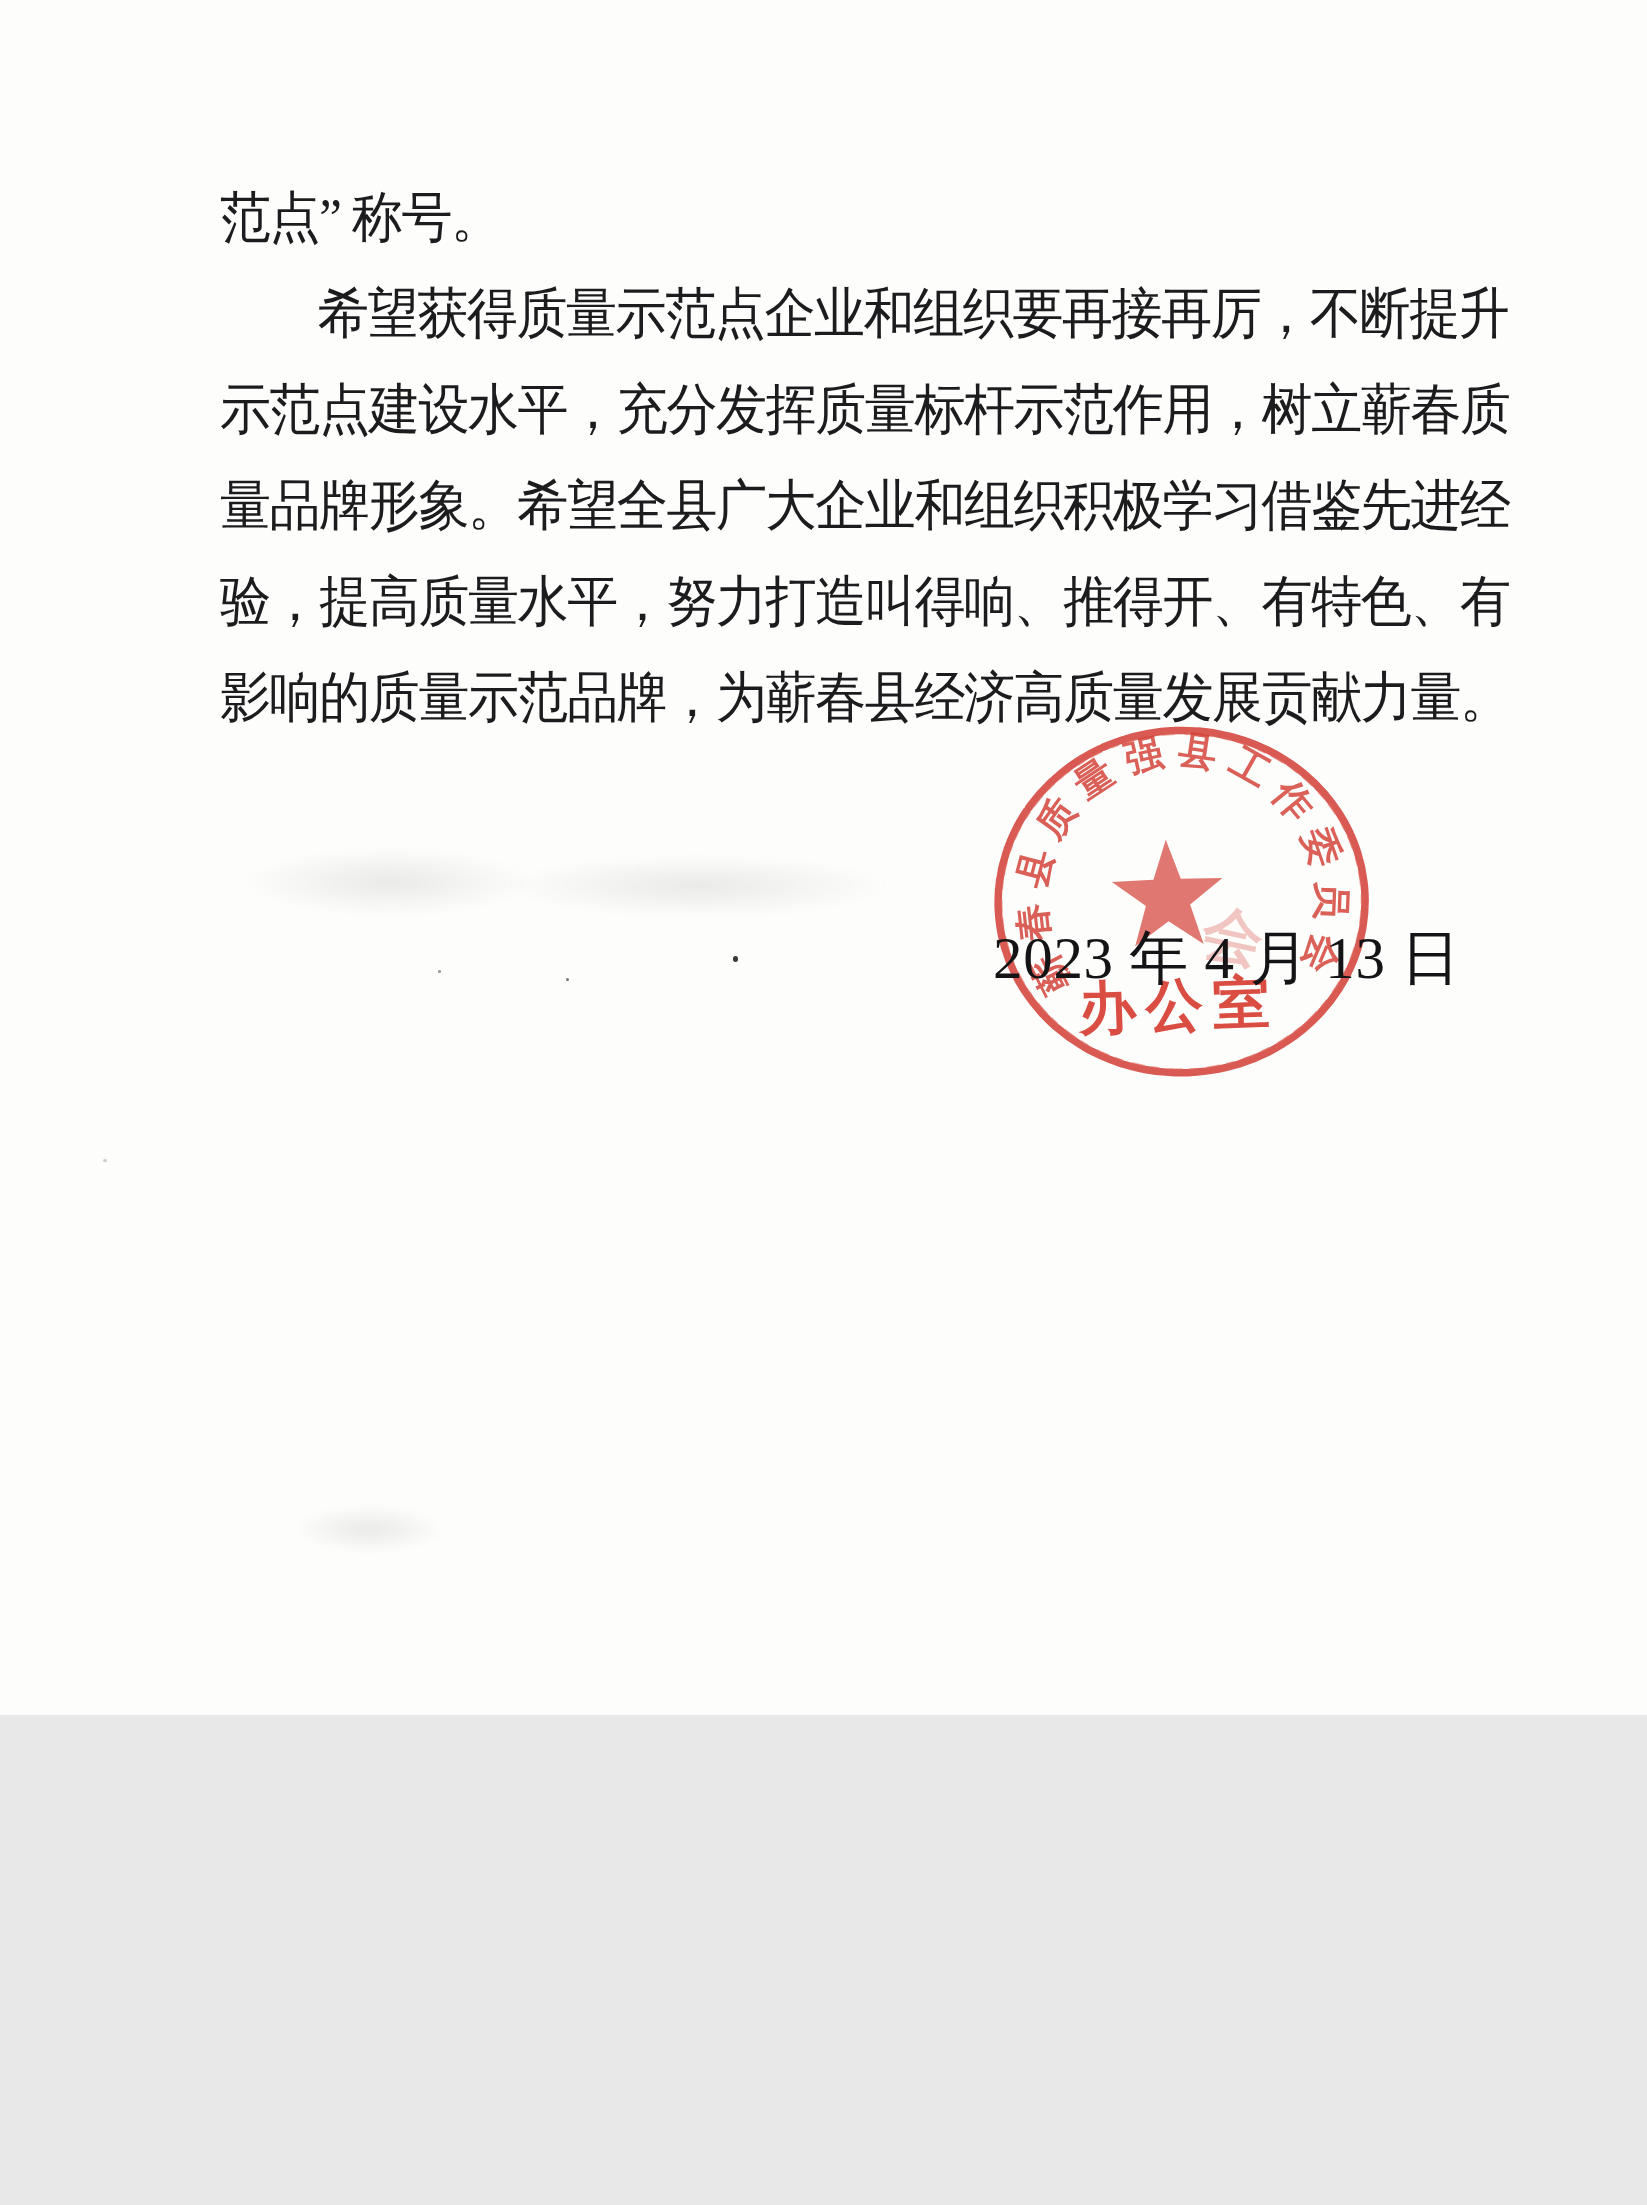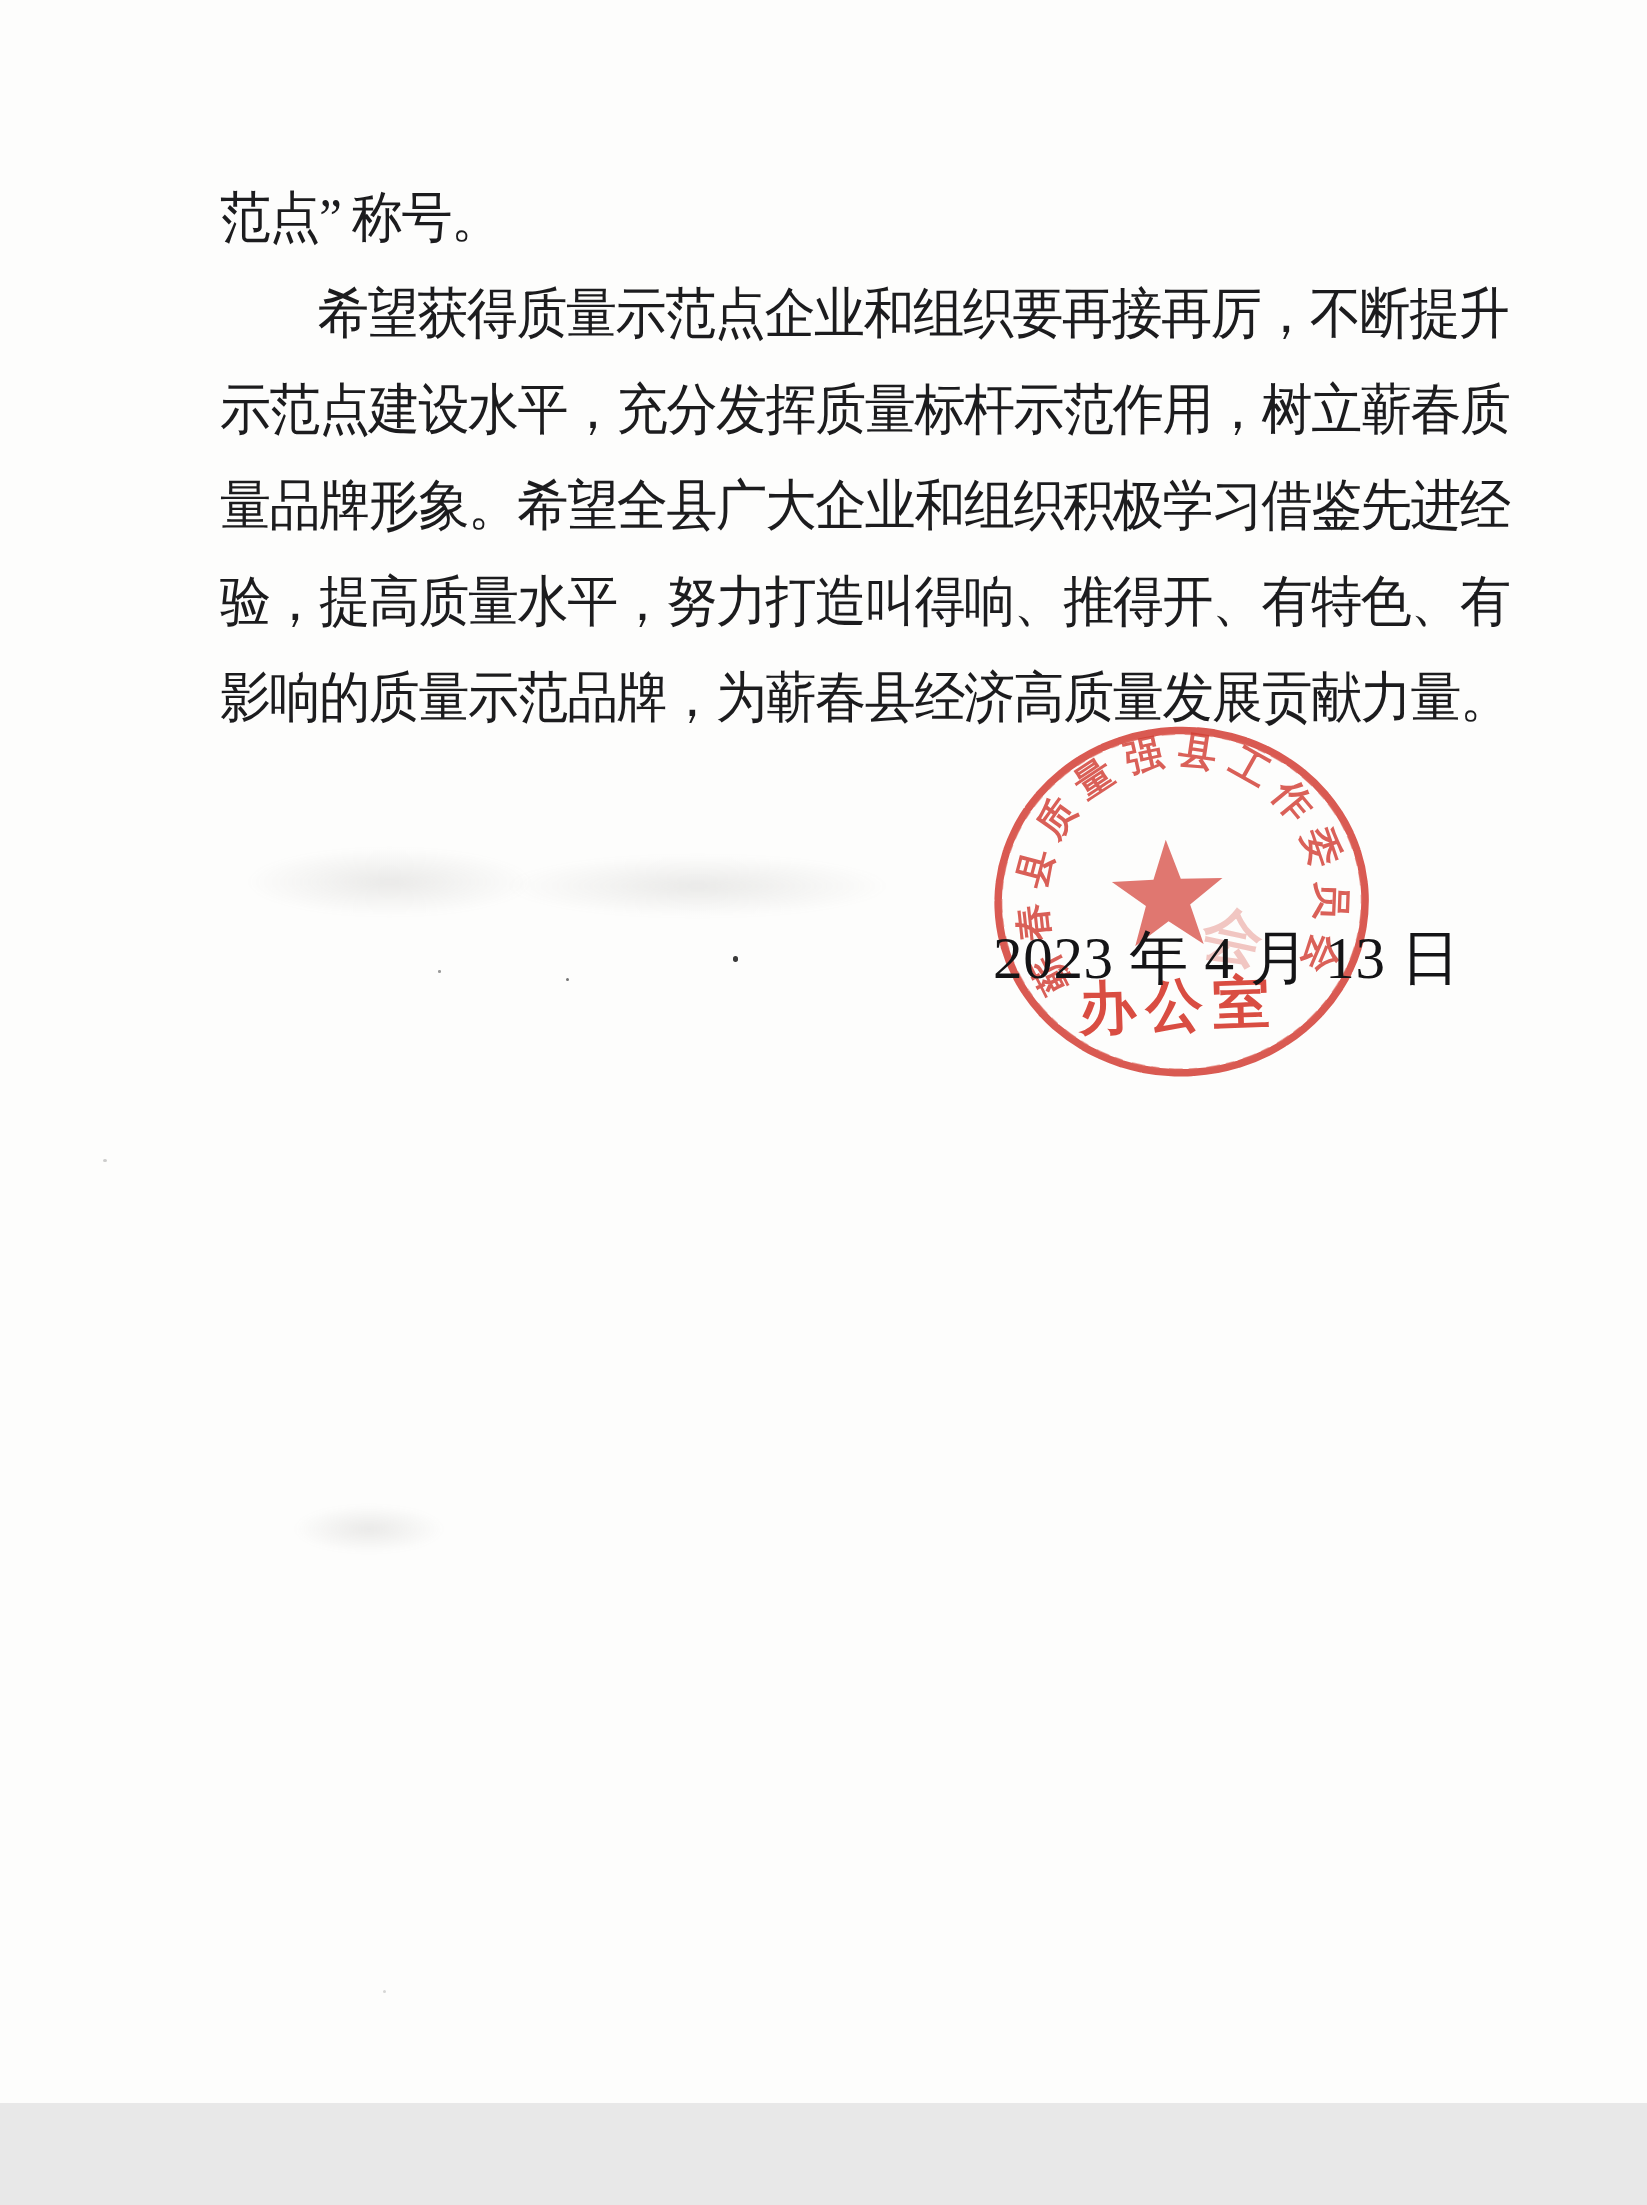--- a/index.html
+++ b/index.html
@@ -3,21 +3,21 @@
 <meta charset="utf-8">
 <style>
   html, body {
     margin: 0;
     padding: 0;
     background: #e8e8e8;
   }
   .page {
     position: relative;
     width: 1647px;
-    height: 2103px;
+    height: 1715px;
     margin: 0 auto;
     background: #fdfdfc;
     overflow: hidden;
     font-family: "Liberation Serif", "DejaVu Serif", serif;
   }
   
   .text-block {
     position: absolute;
     left: 220px;
     top: 170px;

